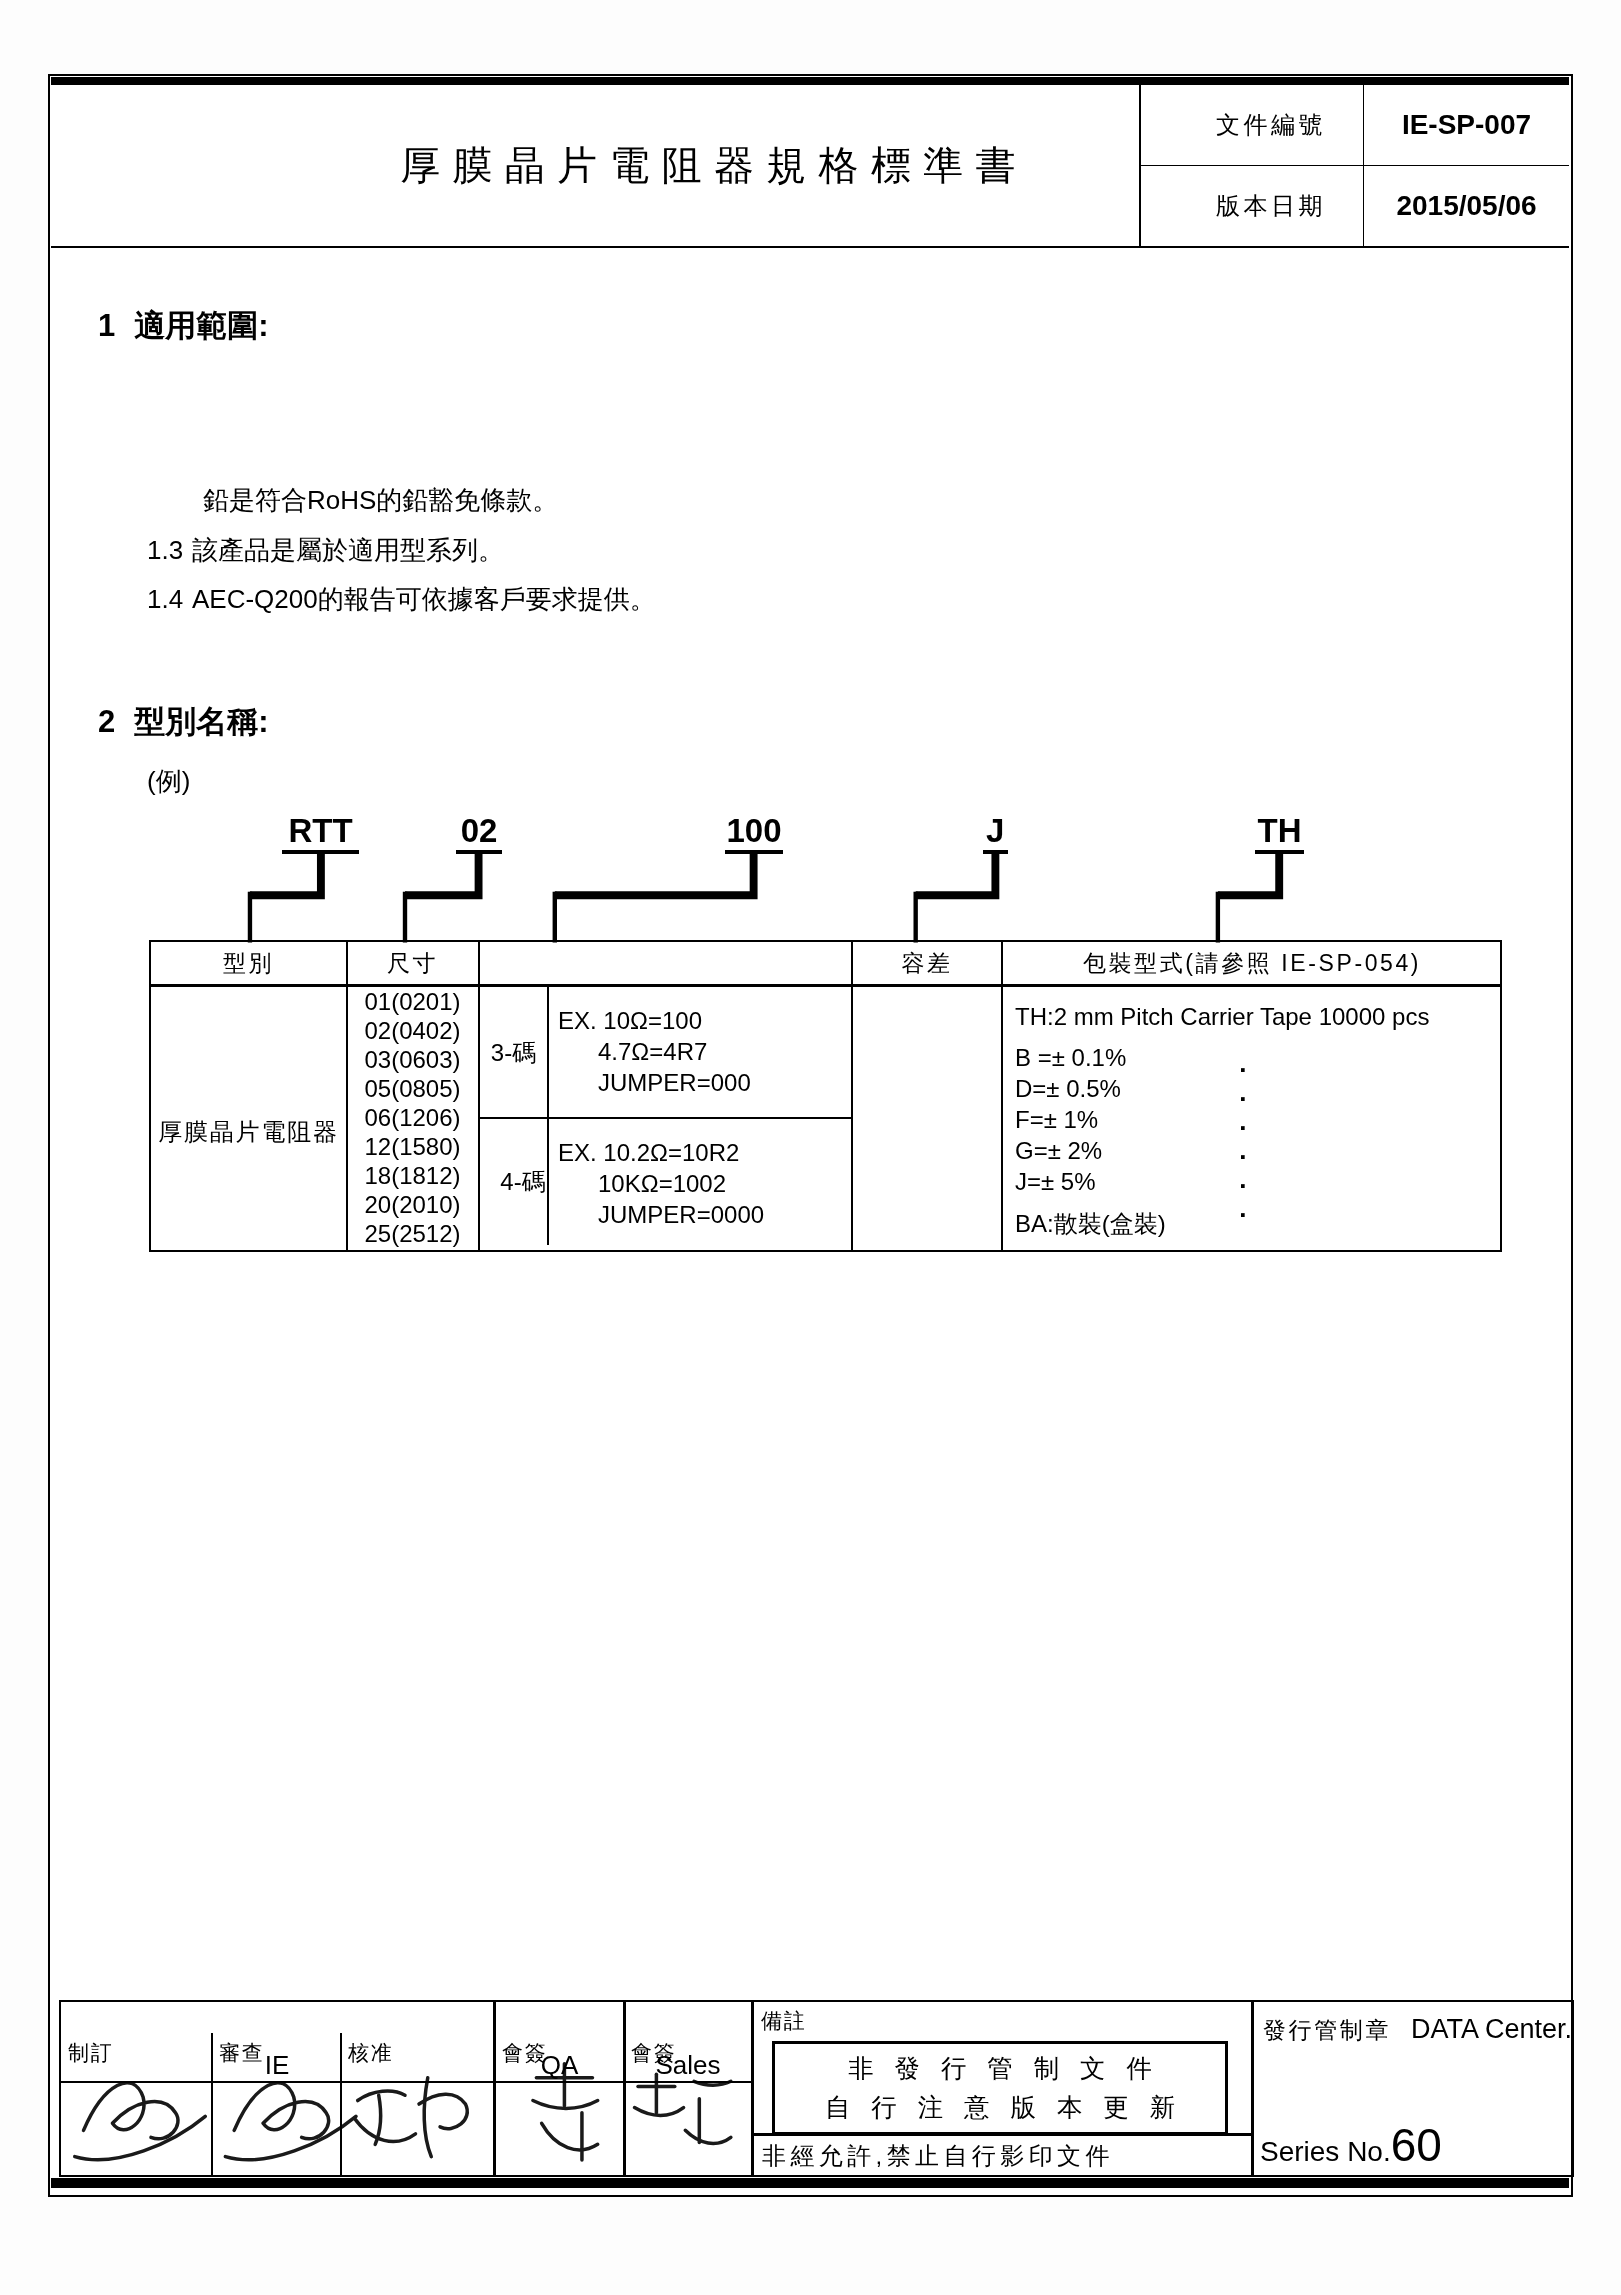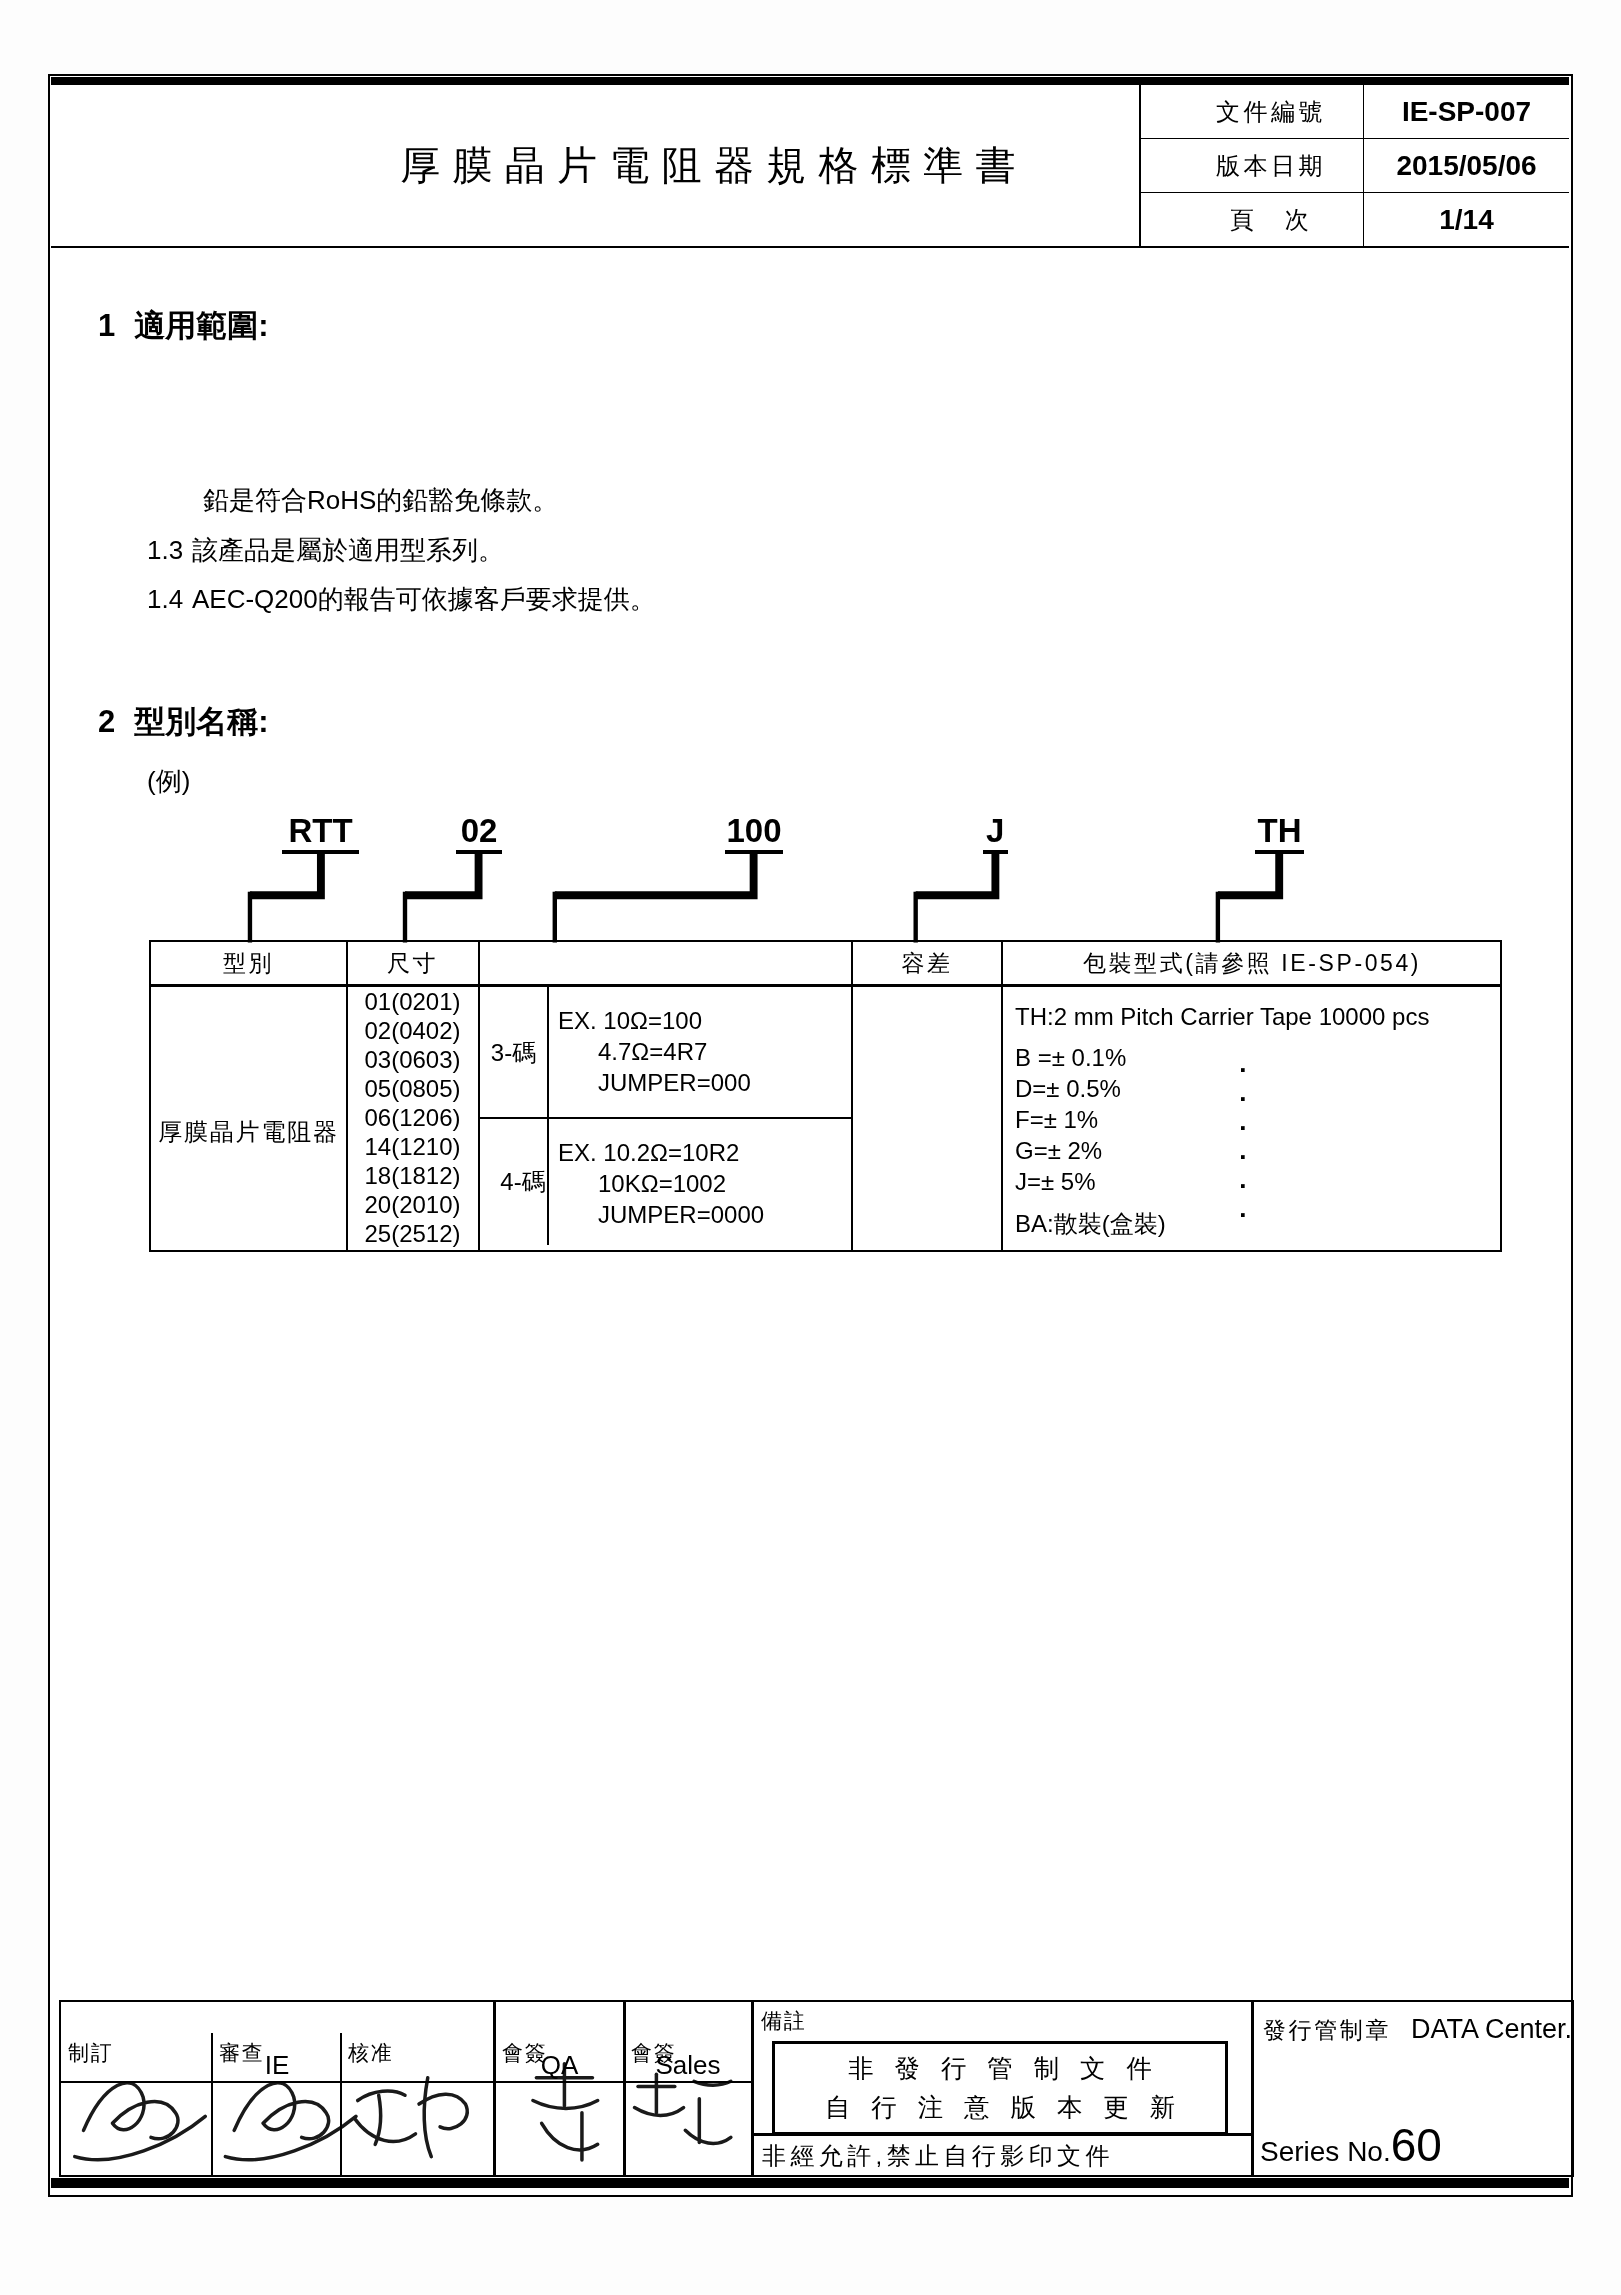--- a/index.html
+++ b/index.html
@@ -79,24 +79,20 @@
     </div>
     <div class="hdr-info">
       <div class="info-row">
         <div class="info-label">文件編號</div>
         <div class="info-value">IE-SP-007</div>
       </div>
       <div class="info-row">
         <div class="info-label">版本日期</div>
         <div class="info-value">2015/05/06</div>
       </div>
-      <div class="info-row">
-        <div class="info-label">頁　次</div>
-        <div class="info-value">1/14</div>
-      </div>
     </div>
   </div>
 
   <div class="sec-head" style="left:98px;top:305px;">
     <span class="sec-num">1</span><span>適用範圍:</span>
   </div>
   <div class="bline" style="left:203px;top:483px;">
     <span>鉛是符合RoHS的鉛豁免條款。</span>
   </div>
   <div class="bline" style="left:147px;top:533px;">
@@ -180,21 +176,21 @@
     <div class="cell thead" style="left:852px;top:0;width:498px;height:42px;">包裝型式(請參照 IE-SP-054)</div>
 
     <div class="cell" style="left:0;top:61px;width:195px;height:258px;display:flex;align-items:center;justify-content:center;letter-spacing:1.8px;">厚膜晶片電阻器</div>
 
     <div class="cell sizes" style="left:196px;top:45px;width:131px;">
       <div>01(0201)</div>
       <div>02(0402)</div>
       <div>03(0603)</div>
       <div>05(0805)</div>
       <div>06(1206)</div>
-      <div>14(1210)</div>
+      <div>12(1580)</div>
       <div>18(1812)</div>
       <div>20(2010)</div>
       <div>25(2512)</div>
     </div>
 
     <div class="cell" style="left:329px;top:45px;width:67px;height:131px;display:flex;align-items:center;justify-content:center;">3-碼</div>
     <div class="cell rlines" style="left:407px;top:63px;width:293px;">
       <div>EX. 10Ω=100</div>
       <div class="ind">4.7Ω=4R7</div>
       <div class="ind">JUMPER=000</div>

